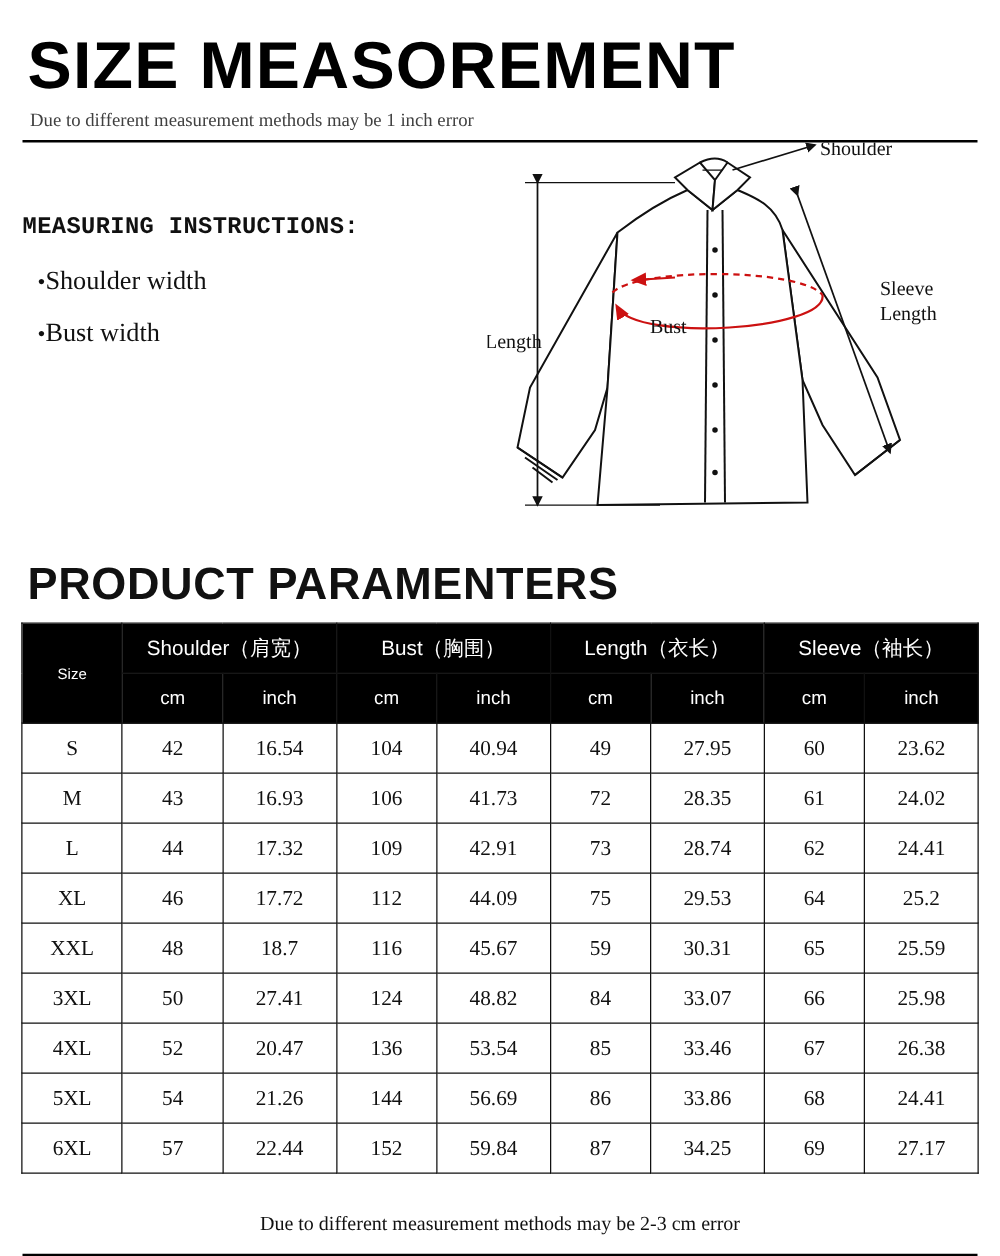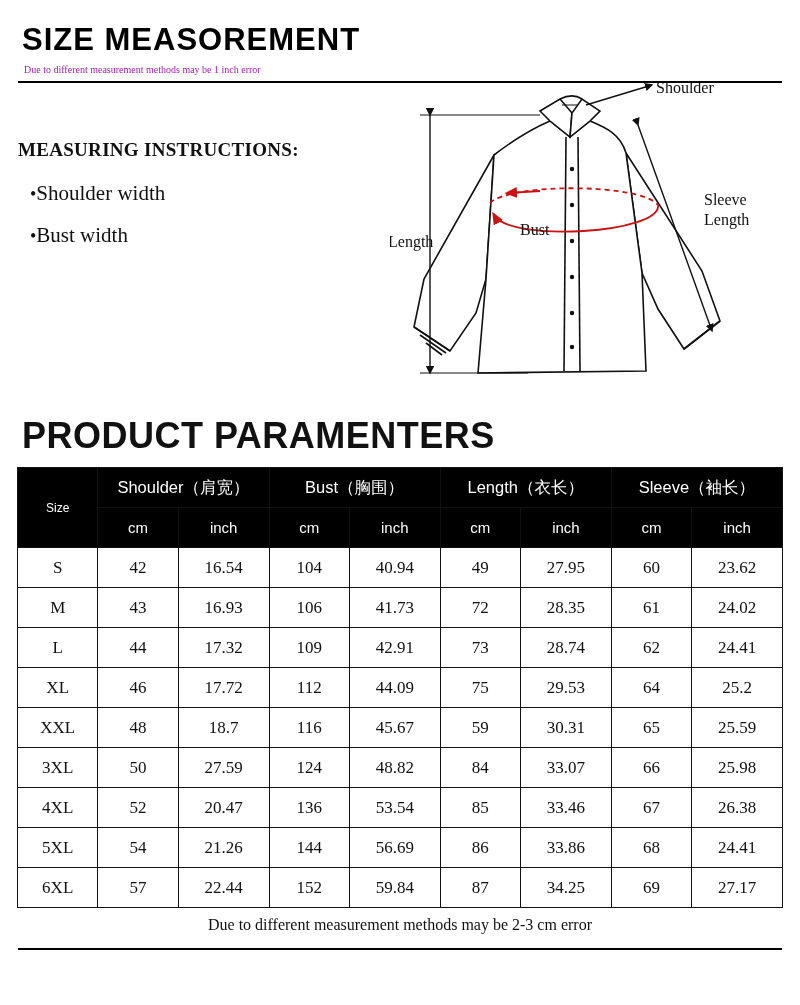--- a/index.html
+++ b/index.html
@@ -19,50 +19,50 @@
     width: 800px;
     height: 1005px;
     box-sizing: border-box;
     padding: 0 10px;
   }
 
   
   .title-main {
     font-family: "Liberation Sans", sans-serif;
     font-weight: bold;
-    font-size: 31px;
+    font-size: 53px;
     letter-spacing: 1px;
     margin: 22px 0 0 12px;
     color: #000;
   }
   .title-sub {
     font-family: "Liberation Serif", serif;
-    font-size: 10px;
+    font-size: 15px;
     margin: 6px 0 0 14px;
-    color: #a21caf;
+    color: #404040;
   }
   .rule {
     height: 2px;
     background: #000;
     margin: 6px 8px 0 8px;
   }
 
   
   .upper {
     position: relative;
     height: 330px;
   }
   .instructions {
     position: absolute;
     left: 8px;
     top: 56px;
     width: 420px;
   }
   .instr-title {
-    font-family: Liberation Serif, serif;
+    font-family: Liberation Mono, monospace;
     font-weight: bold;
     font-size: 19px;
     letter-spacing: .3px;
     margin-bottom: 20px;
   }
   .instr-item { margin: 0 0 18px 12px; }
   .instr-head {
     font-family: "Liberation Serif", serif;
     font-size: 21px;
     color: #111;
@@ -125,21 +125,21 @@
     font-family: Liberation Sans, sans-serif;
   }
   thead th.sizecol {
     font-size: 12px;
   }
   tbody td.sizename { font-size: 17px; }
   .foot-note {
     text-align: center;
     font-family: "Liberation Serif", serif;
     font-size: 16px;
-    margin-top: 8px;
+    margin-top: 32px;
     color: #111;
   }
   .rule-bottom {
     height: 2px;
     background: #000;
     margin: 14px 8px 0 8px;
   }
 
   
   .svg-label {
@@ -341,21 +341,21 @@
         <td>116</td>
         <td>45.67</td>
         <td>59</td>
         <td>30.31</td>
         <td>65</td>
         <td>25.59</td>
       </tr>
       <tr>
         <td class="sizename">3XL</td>
         <td>50</td>
-        <td>27.59</td>
+        <td>27.41</td>
         <td>124</td>
         <td>48.82</td>
         <td>84</td>
         <td>33.07</td>
         <td>66</td>
         <td>25.98</td>
       </tr>
       <tr>
         <td class="sizename">4XL</td>
         <td>52</td>

